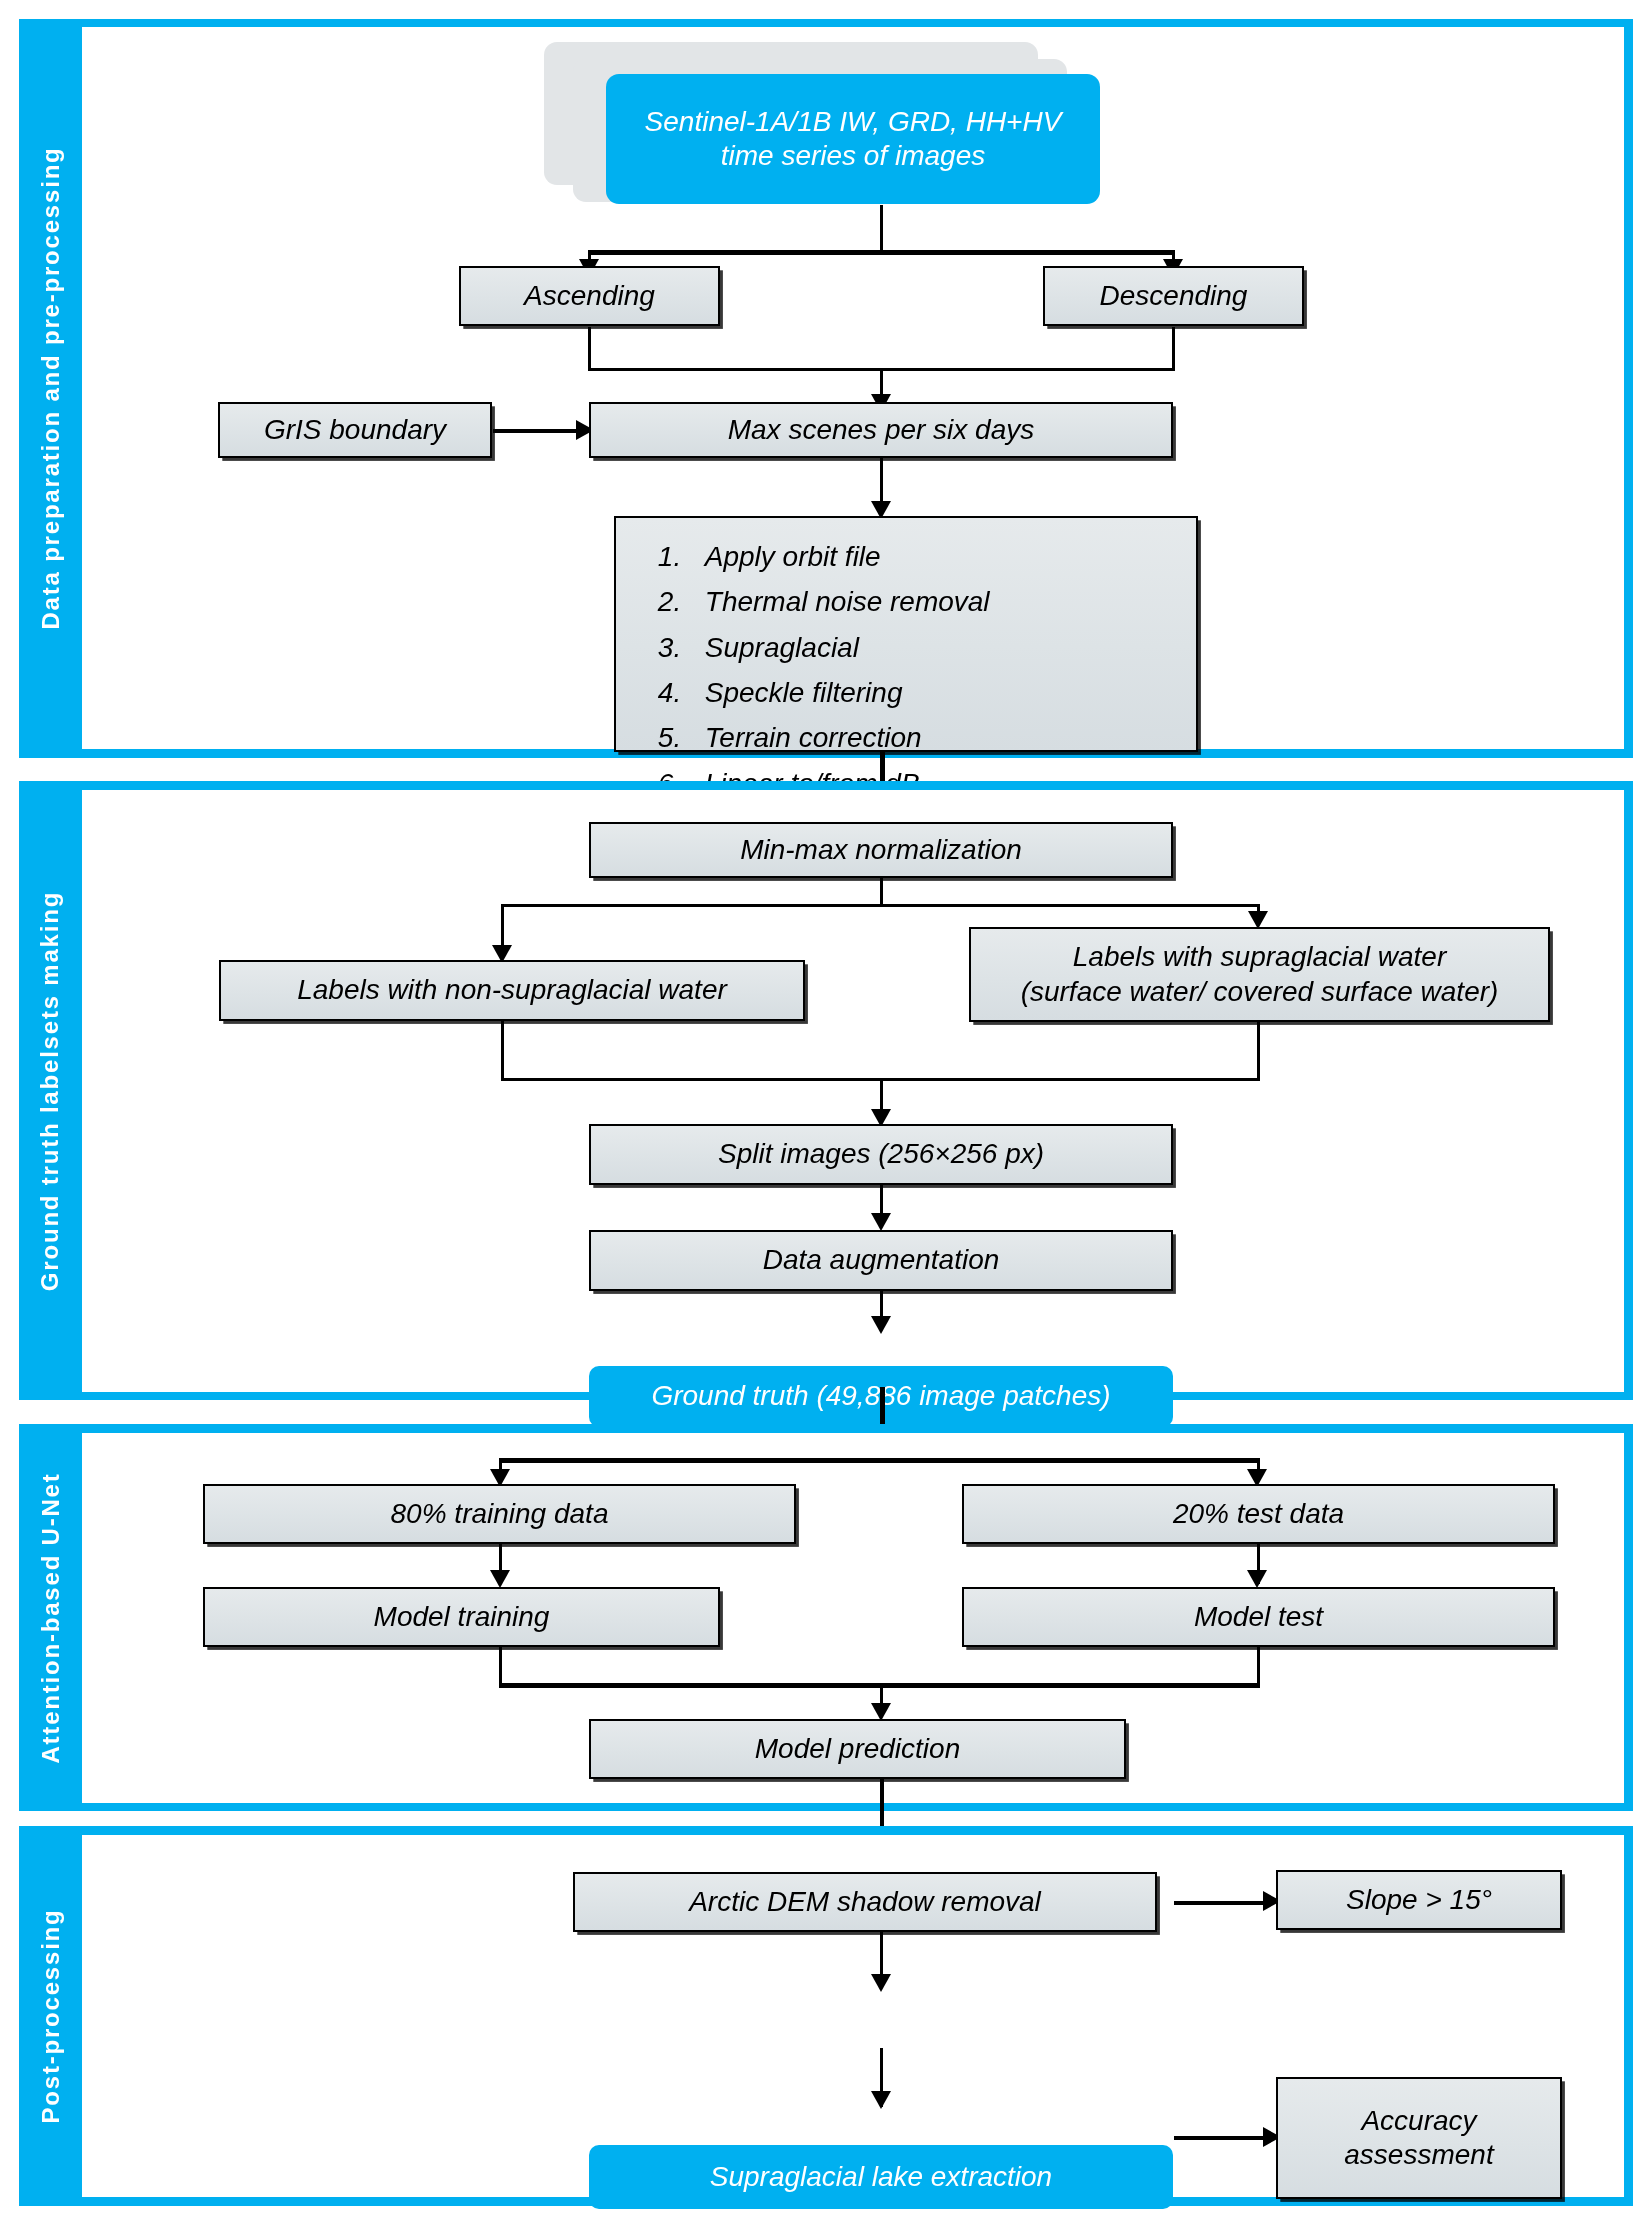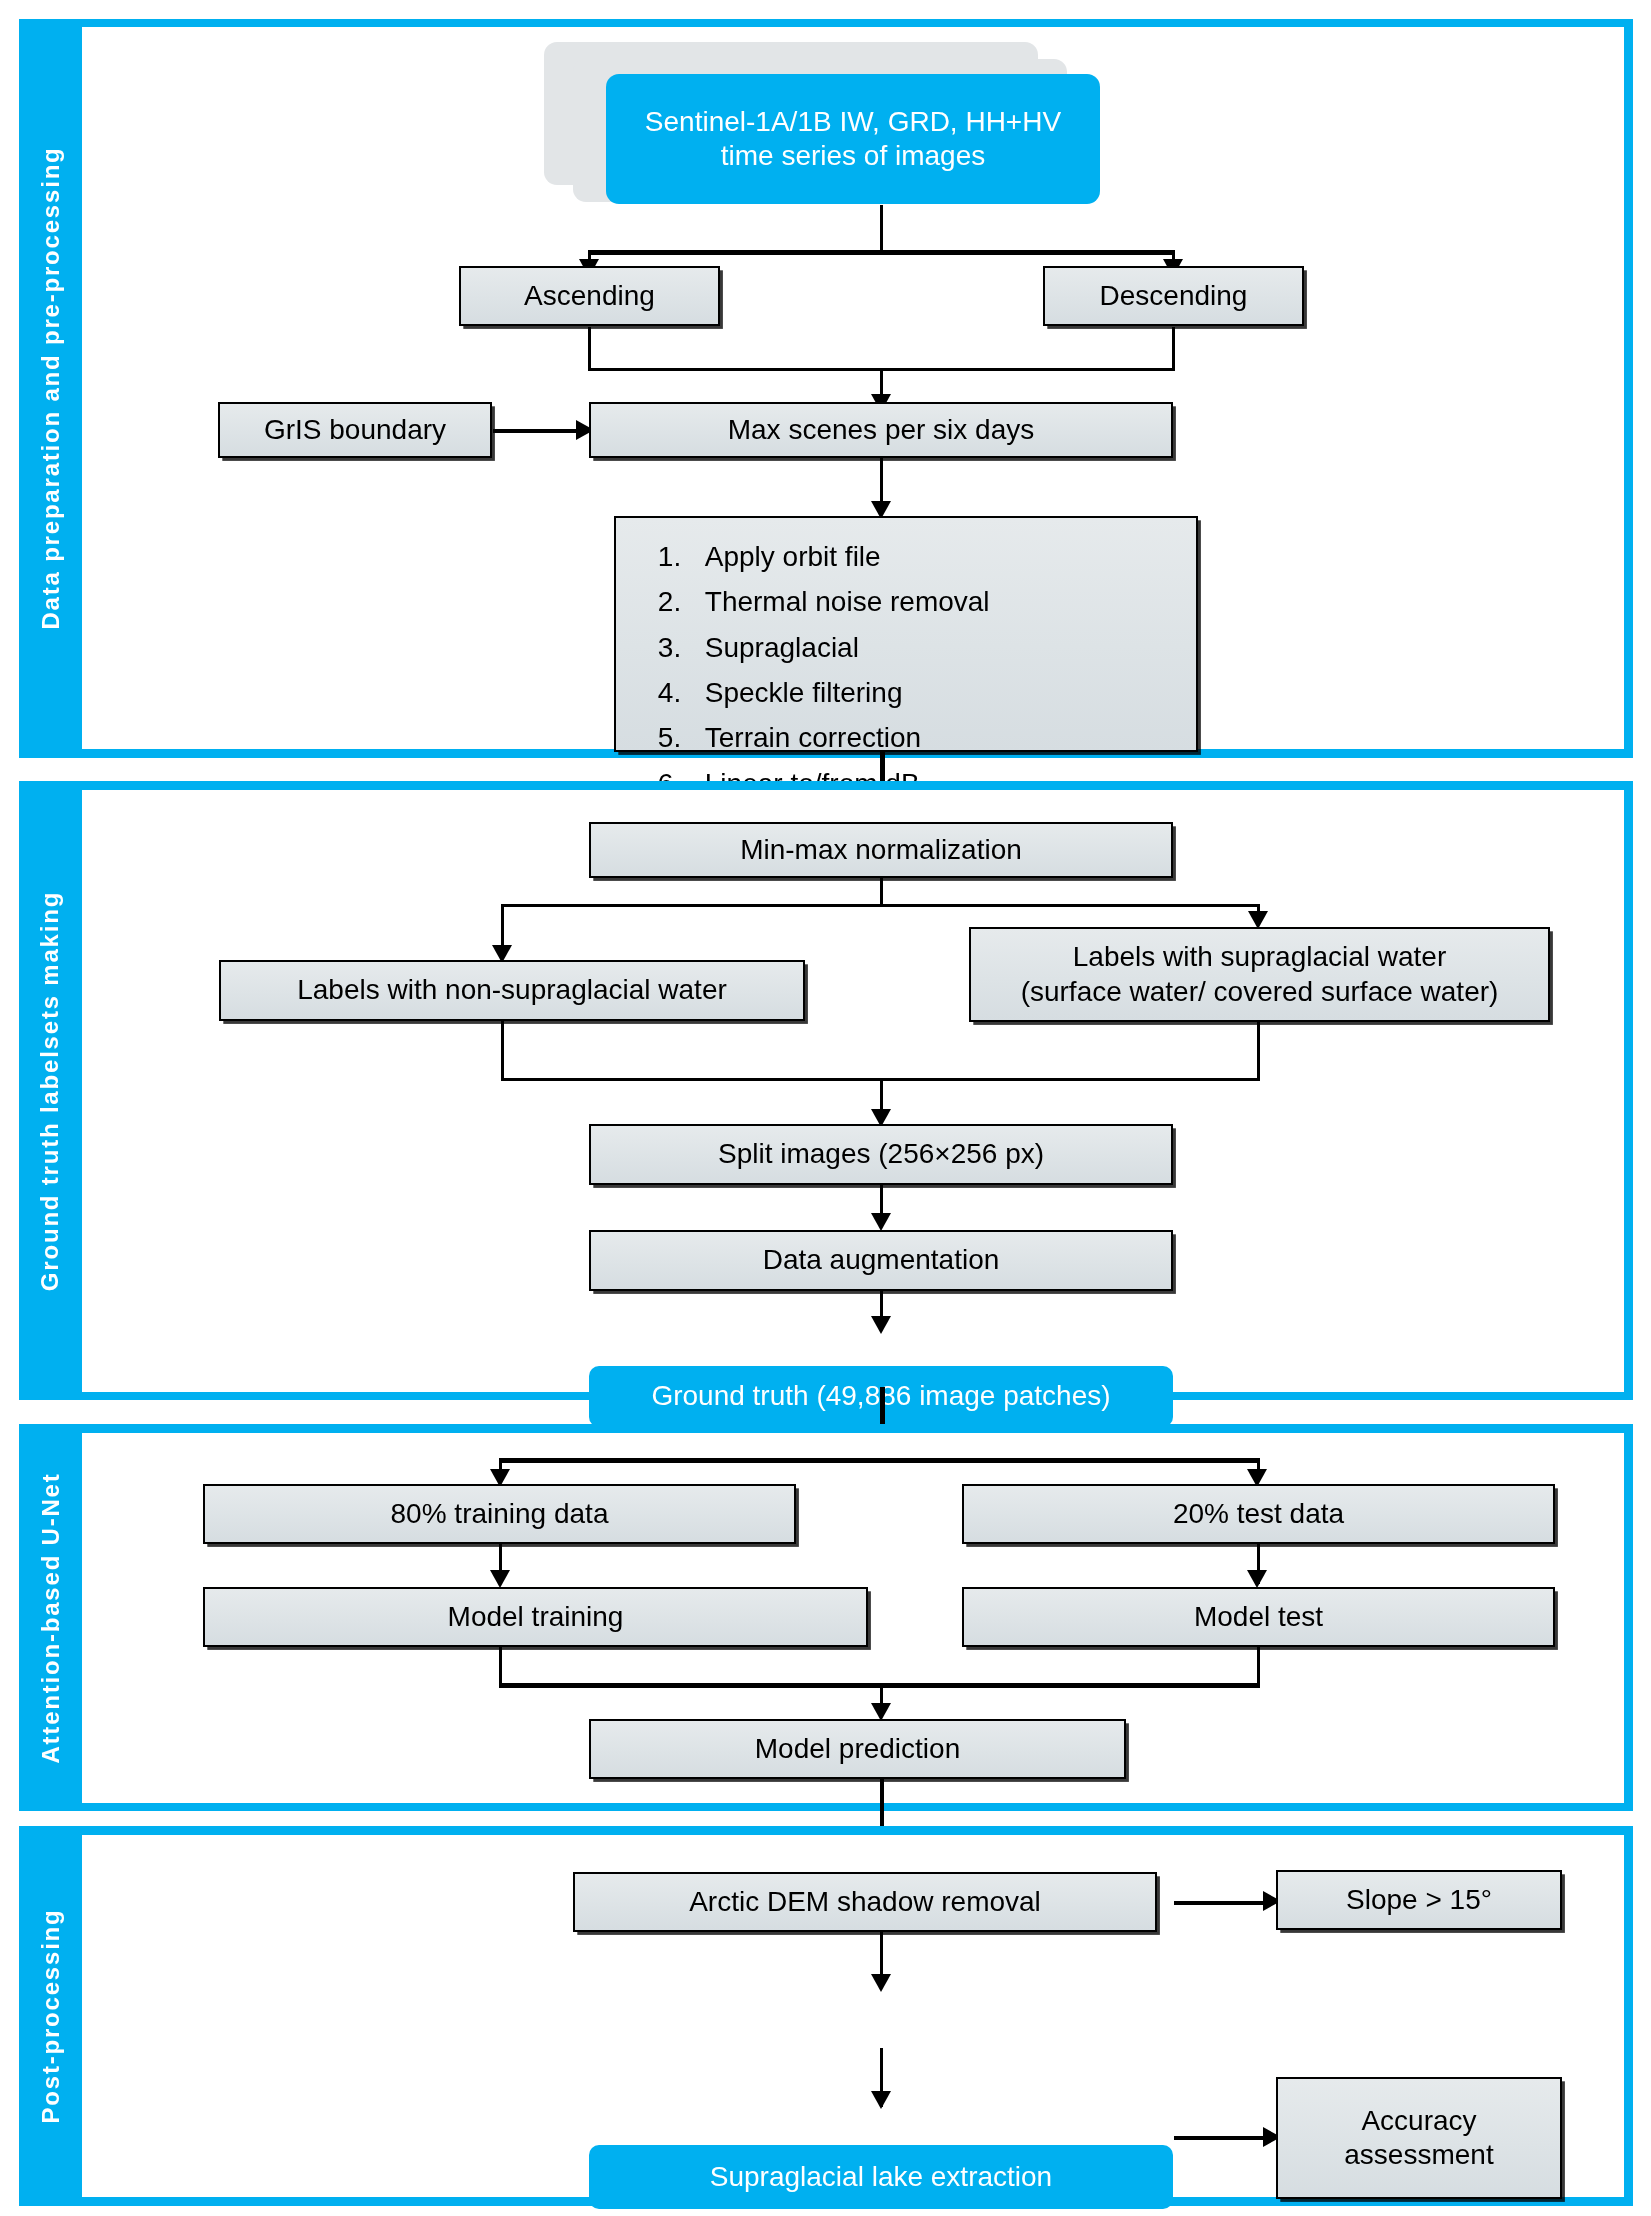--- a/index.html
+++ b/index.html
@@ -40,20 +40,21 @@
 
   
   .node{
     position:absolute;
     box-sizing:border-box;
     display:flex;align-items:center;justify-content:center;
     text-align:center;
     font-size:28px;
     color:#000000;
     line-height:1.22;
+    font-style:italic;
   }
   .node.gray{
     background:linear-gradient(180deg,#e6eaec 0%,#dde3e6 55%,#d6dde1 100%);
     border:2.1px solid #000000;
     box-shadow:3.6px 3.6px 0 -0.7px rgba(0,0,0,0.78);
   }
   .node.blue{
     background:#00b0f0;
     color:#ffffff;
     border:none;
@@ -242,21 +243,21 @@
 
   <div class="node gray" style="left:962px;top:1484px;width:593px;height:60px;">
       <span>20% test data</span>
     </div>
 
   <div class="ln vln" style="left:499px;top:1544px;width:2.9px;height:40px;"></div>
   <div class="arw down" style="left:490px;top:1570px;"></div>
   <div class="ln vln" style="left:1257px;top:1544px;width:2.9px;height:40px;"></div>
   <div class="arw down" style="left:1247px;top:1570px;"></div>
 
-  <div class="node gray" style="left:203px;top:1587px;width:665px;height:60px;">
+  <div class="node gray" style="left:203px;top:1587px;width:517px;height:60px;">
       <span>Model training</span>
     </div>
 
   <div class="node gray" style="left:962px;top:1587px;width:593px;height:60px;">
       <span>Model test</span>
     </div>
 
   <div class="ln vln" style="left:499px;top:1647px;width:2.9px;height:39px;"></div>
   <div class="ln vln" style="left:1257px;top:1647px;width:2.9px;height:39px;"></div>
   <div class="ln hln thick" style="left:499px;top:1683px;width:761px;height:5px;"></div>

